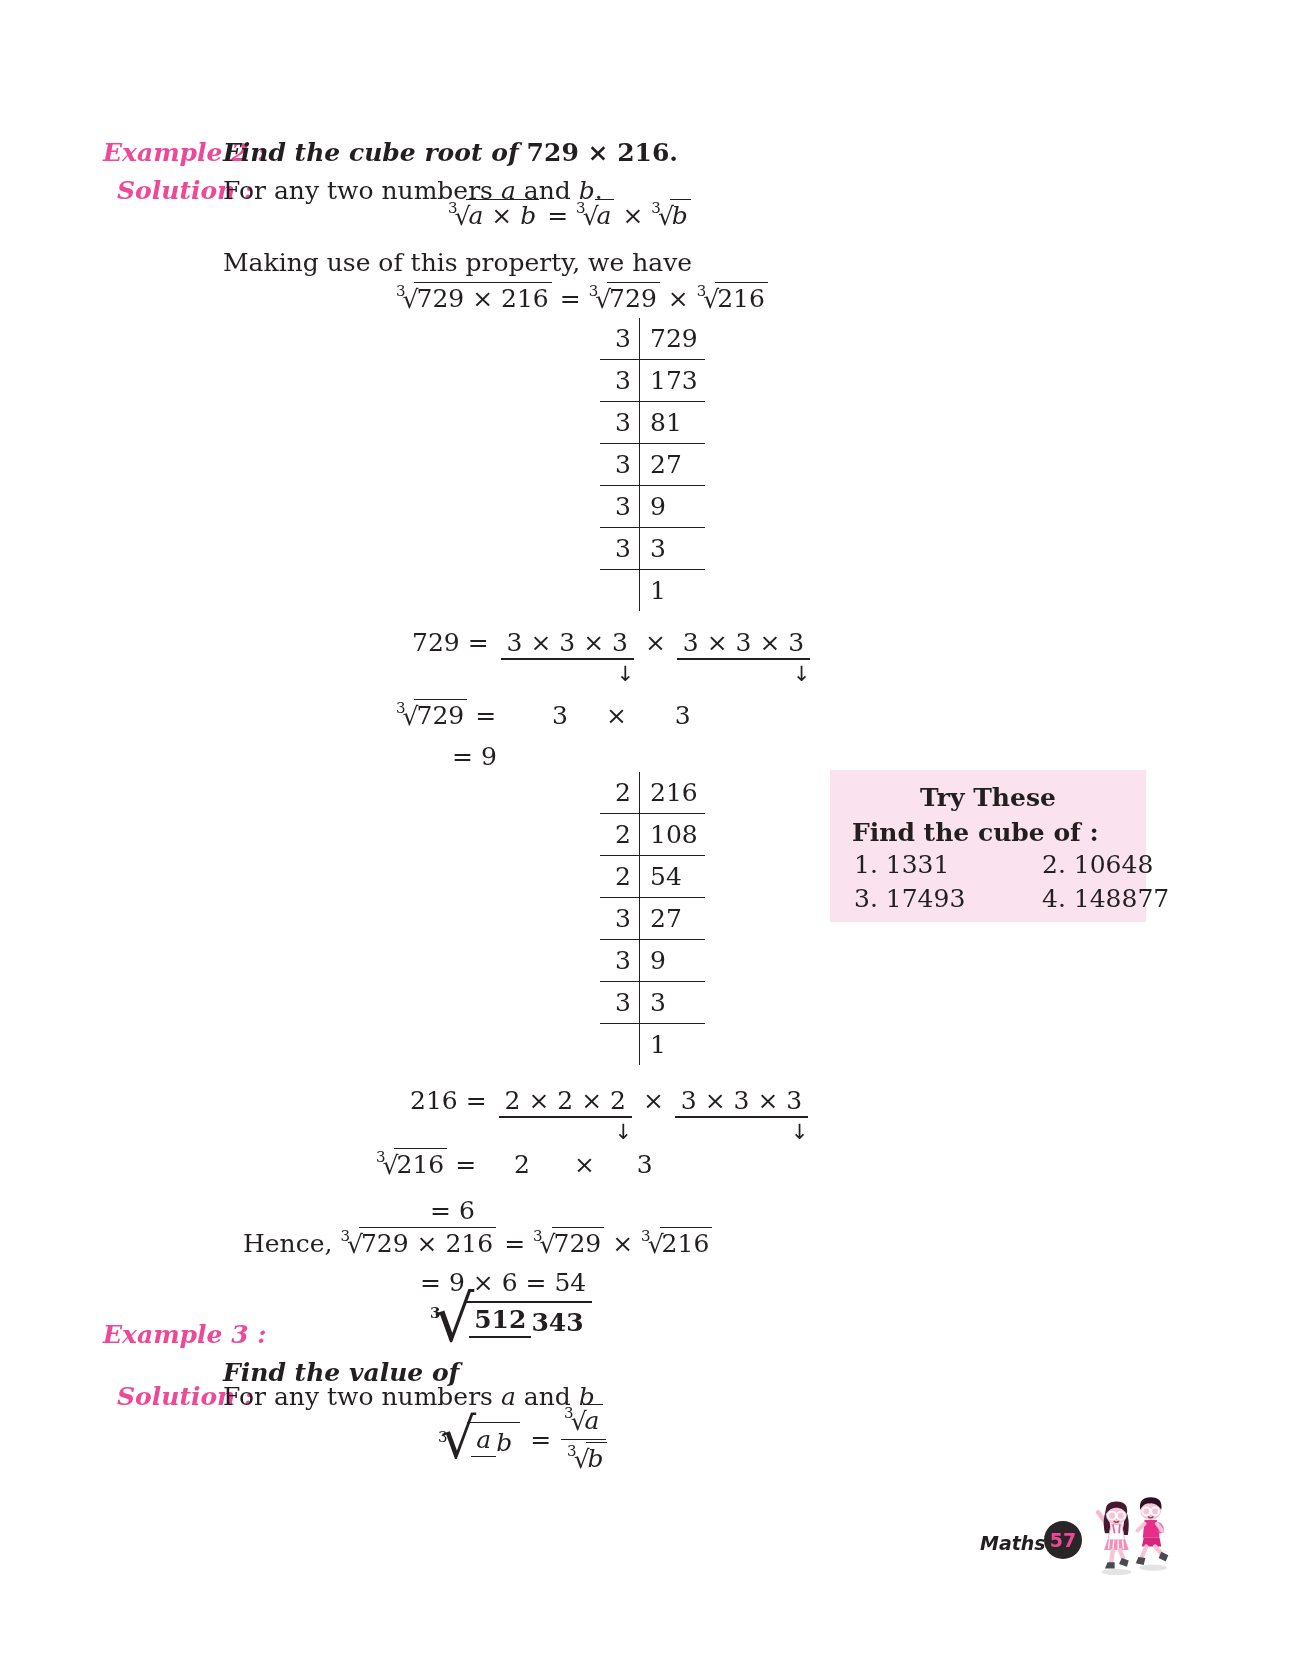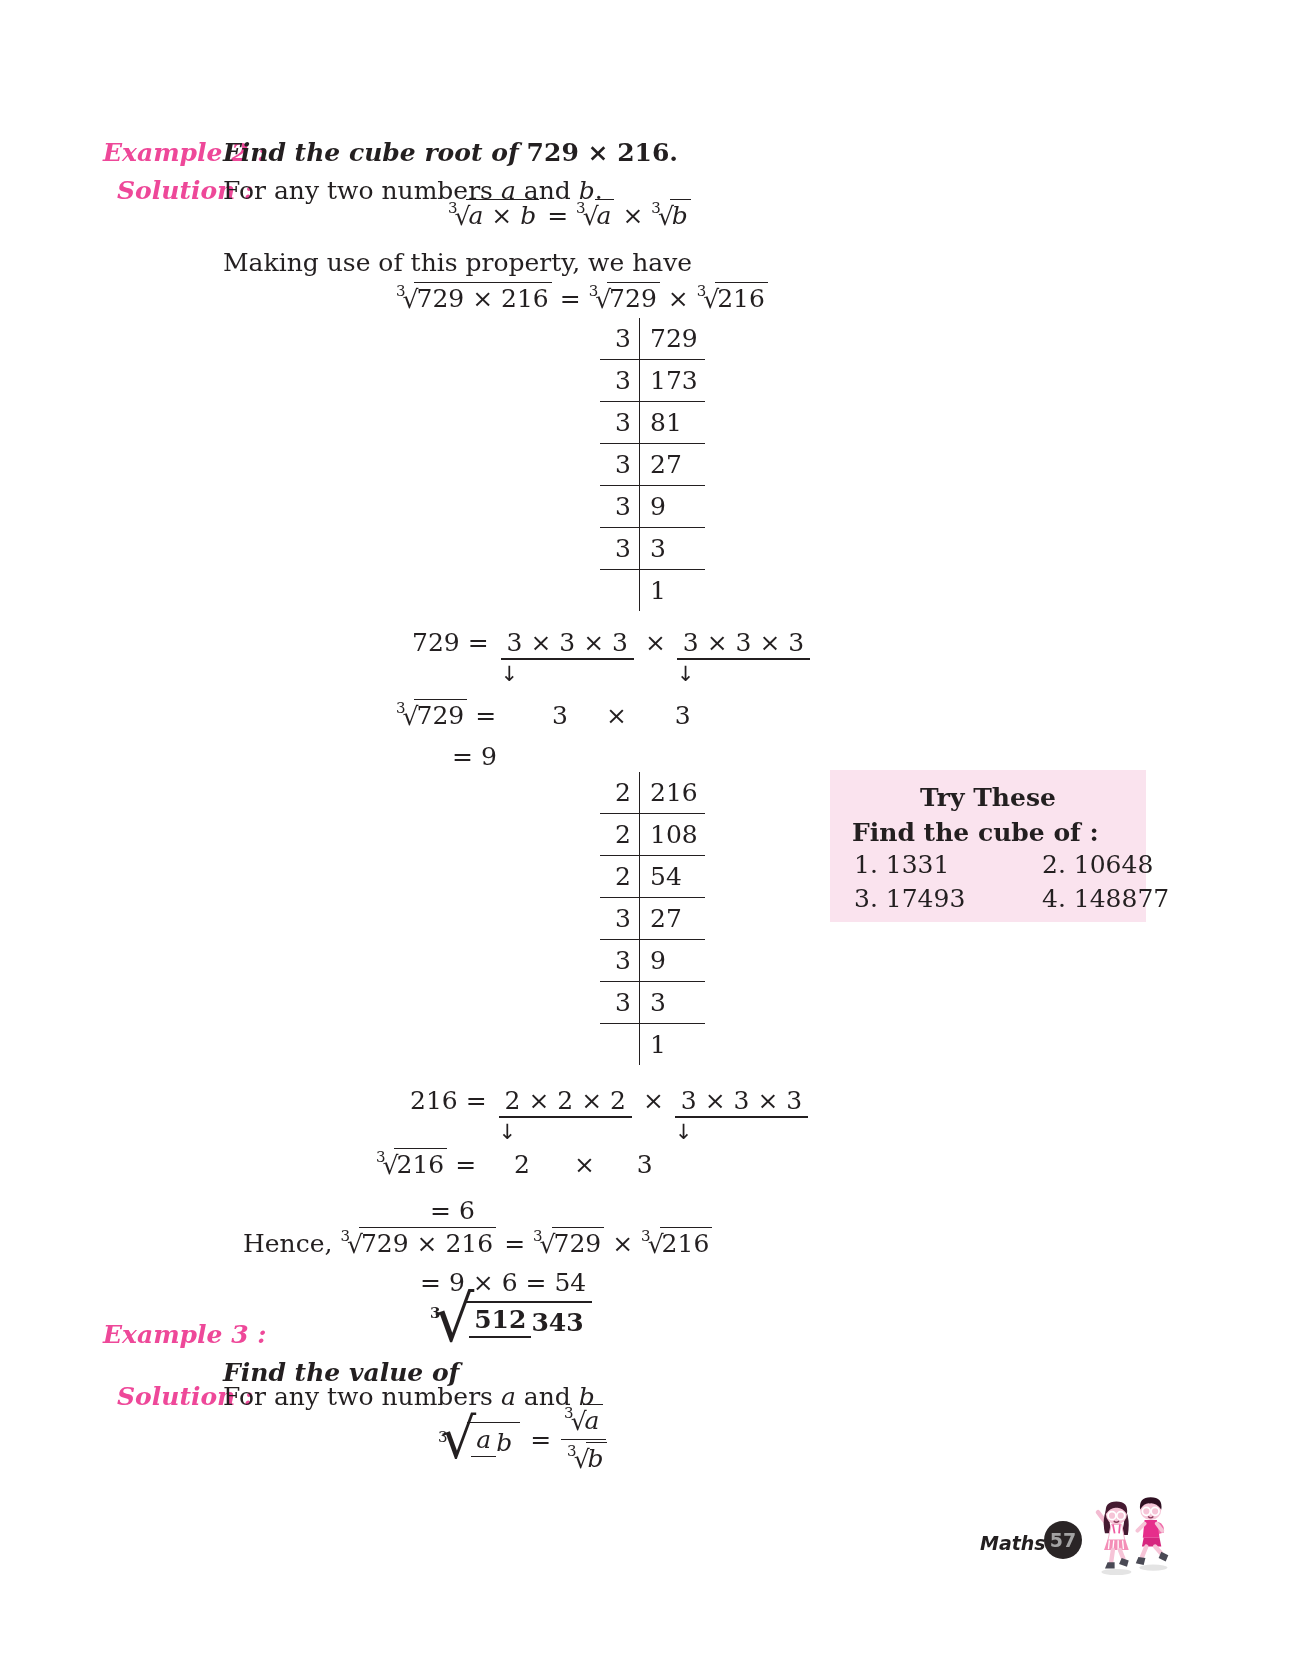--- a/index.html
+++ b/index.html
@@ -21,21 +21,21 @@
   
   .prow { display:flex; align-items:center; height:41px; border-bottom:1.8px solid #231f20; }
   .prow.nb { border-bottom:none; }
   .dcell { width:31px; align-self:stretch; display:flex; align-items:center;
            justify-content:flex-end; padding-right:8px; border-right:1.8px solid #231f20; }
   .vcell { padding-left:10px; width:55px; }
 
   
   .fline { white-space:nowrap; }
   .fline > span { display:inline-block; vertical-align:top; }
-  .fgrp { text-align:left; }
+  .fgrp { text-align:right; }
   .fgrp .ftxt { display:block; border-bottom:2px solid #231f20; padding:0 6px 1px; }
   .fgrp .farr { display:block; font-size:21px; line-height:1; padding-top:4px;
                 font-family:"DejaVu Sans", sans-serif; }
   .fmid { padding:0 3px; }
 
   
   .trybox { background:#fae3ee; }
   .trytitle { text-align:center; font-weight:bold; padding-top:13px; }
   .trysub { padding-left:22px; font-weight:bold; margin-top:6px; }
 
@@ -52,21 +52,21 @@
   
   .vfrac { display:inline-flex; flex-direction:column; align-items:flex-start; vertical-align:middle; }
   .vfrac .vnum { border-bottom:1.8px solid #231f20; padding:0 3px 4px; }
   .vfrac .vden { padding-top:4px;margin-left:6px; }
 
   .sp48 { margin-left:48px; } .sp30 { margin-left:30px; } .sp40 { margin-left:40px; }
   .sp36 { margin-left:36px; } .sp34 { margin-left:34px; } .sp10 { margin:0 10px; }
 
   .footer-book { font-family:"DejaVu Sans", sans-serif; font-style:italic; font-weight:600;
                  font-size:19px; }
-  .pagecircle { width:38px; height:38px; border-radius:50%; background:#2a2526; color:#a3a3a3;
+  .pagecircle { width:38px; height:38px; border-radius:50%; background:#2a2526; color:#ec4899;
                 display:flex; align-items:center; justify-content:center;
                 font-family:"DejaVu Sans", sans-serif; font-weight:bold; font-size:19px; }
 </style>
 </head>
 <body>
 
 <div class="page">
 
   <div class="abs pinklbl" style="left:103px; top:138px">Example 2 :</div>
   <div class="abs nowrap" style="left:223px; top:138px">

